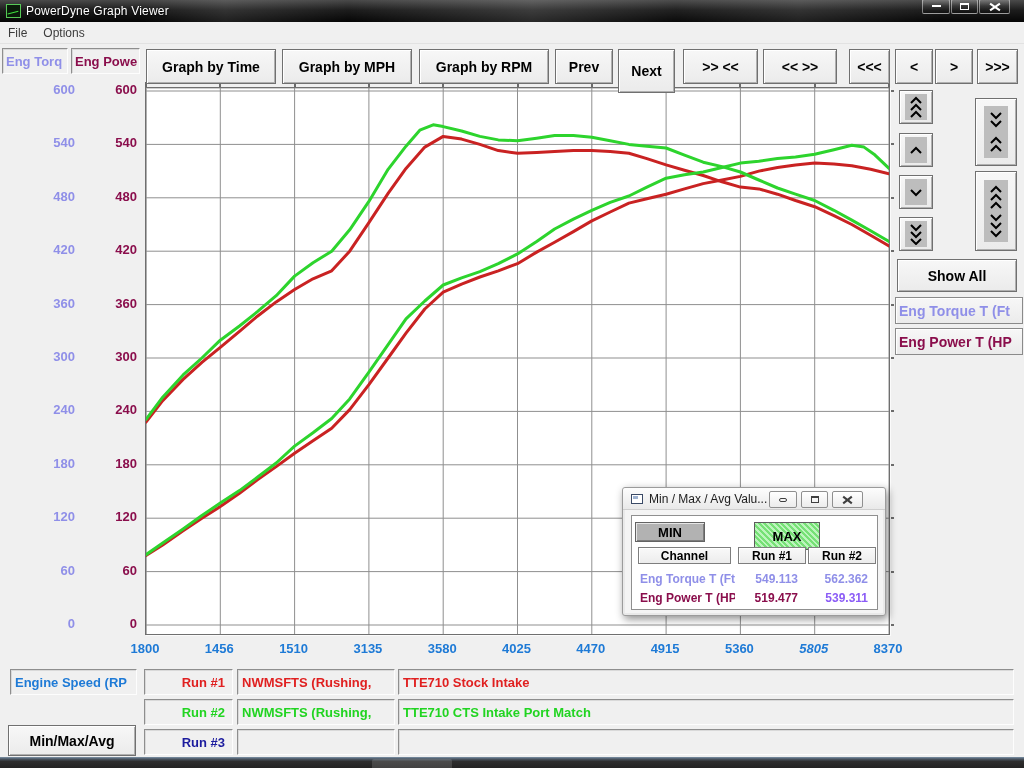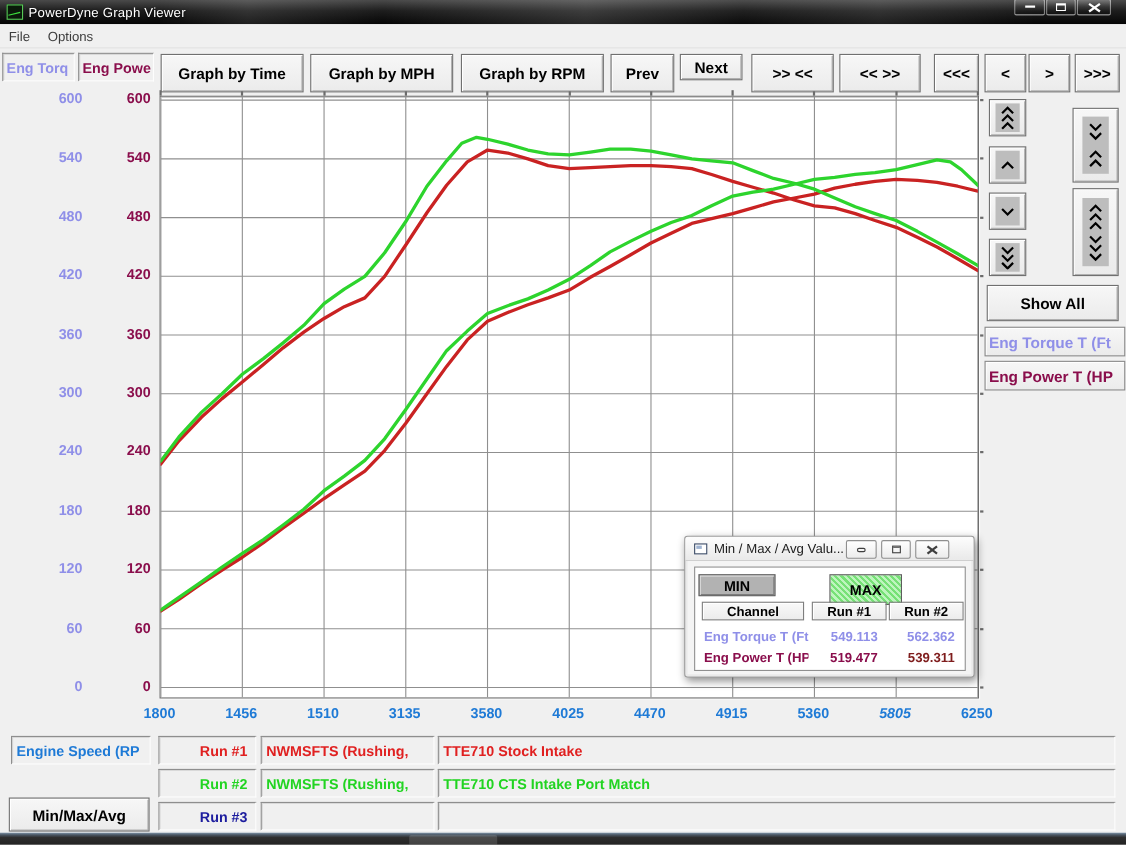--- a/index.html
+++ b/index.html
@@ -121,21 +121,21 @@
   </div>
 
   <div id="hdr-torq" class="abs sunkbox">Eng Torq</div>
   <div id="hdr-powe" class="abs sunkbox">Eng Powe</div>
 
   <div id="toolbar-host">
       <div class="abs btn3d" style="left: 146px; top: 49px; width: 130px; height: 35px; z-index: 2;">Graph by Time</div>
       <div class="abs btn3d" style="left: 282px; top: 49px; width: 130px; height: 35px; z-index: 2;">Graph by MPH</div>
       <div class="abs btn3d" style="left: 419px; top: 49px; width: 130px; height: 35px; z-index: 2;">Graph by RPM</div>
       <div class="abs btn3d" style="left: 555px; top: 49px; width: 58px; height: 35px; z-index: 2;">Prev</div>
-      <div class="abs btn3d" style="left: 618px; top: 49px; width: 57px; height: 24px; z-index: 2;">Next</div>
+      <div class="abs btn3d" style="left: 618px; top: 49px; width: 57px; height: 44px; z-index: 2;">Next</div>
       <div class="abs btn3d" style="left: 683px; top: 49px; width: 75px; height: 35px; z-index: 2;">&gt;&gt; &lt;&lt;</div>
       <div class="abs btn3d" style="left: 763px; top: 49px; width: 74px; height: 35px; z-index: 2;">&lt;&lt; &gt;&gt;</div>
       <div class="abs btn3d" style="left: 849px; top: 49px; width: 41px; height: 35px; z-index: 2;">&lt;&lt;&lt;</div>
       <div class="abs btn3d" style="left: 895px; top: 49px; width: 38px; height: 35px; z-index: 2;">&lt;</div>
       <div class="abs btn3d" style="left: 935px; top: 49px; width: 38px; height: 35px; z-index: 2;">&gt;</div>
       <div class="abs btn3d" style="left: 977px; top: 49px; width: 41px; height: 35px; z-index: 2;">&gt;&gt;&gt;</div>
     </div>
 
   <div id="chart" class="abs">
     <svg id="plot" width="743" height="546">
@@ -214,21 +214,21 @@
       <div class="xlab" style="left: 486.5px; top: 641px;">4025</div>
       <div class="tickmark" style="left: 516.5px; top: 82px; width: 2px; height: 5px; z-index: 1;"></div>
       <div class="xlab" style="left: 560.8px; top: 641px;">4470</div>
       <div class="tickmark" style="left: 590.8px; top: 82px; width: 2px; height: 5px; z-index: 1;"></div>
       <div class="xlab" style="left: 635.1px; top: 641px;">4915</div>
       <div class="tickmark" style="left: 665.1px; top: 82px; width: 2px; height: 5px; z-index: 1;"></div>
       <div class="xlab" style="left: 709.4px; top: 641px;">5360</div>
       <div class="tickmark" style="left: 739.4px; top: 82px; width: 2px; height: 5px; z-index: 1;"></div>
       <div class="xlab" style="left: 783.7px; top: 641px; font-style: italic;">5805</div>
       <div class="tickmark" style="left: 813.7px; top: 82px; width: 2px; height: 5px; z-index: 1;"></div>
-      <div class="xlab" style="left: 858px; top: 641px;">6250</div>
+      <div class="xlab" style="left: 858px; top: 641px;">8370</div>
       <div class="tickmark" style="left: 888px; top: 82px; width: 2px; height: 5px; z-index: 1;"></div>
     </div>
 
   <div class="abs btn3d chev-btn" style="left:899px;top:90px;width:34px;height:34px;">
     <div class="chev-pad" style="width:22px;height:26px;">
       <svg width="14" height="22">
           <polyline points="2,7 7,2 12,7" fill="none" stroke="#000" stroke-width="2"></polyline>
           <polyline points="2,14 7,9 12,14" fill="none" stroke="#000" stroke-width="2"></polyline>
           <polyline points="2,21 7,16 12,21" fill="none" stroke="#000" stroke-width="2"></polyline>
         </svg>
@@ -320,18 +320,18 @@
       <div id="max-toggle">MAX</div>
       <div id="dlg-table-host">
           <div class="dlg-colhdr" style="left: 6px; width: 93px;">Channel</div>
           <div class="dlg-colhdr" style="left: 106px; width: 68px;">Run #1</div>
           <div class="dlg-colhdr" style="left: 176px; width: 68px;">Run #2</div>
           <div class="dlg-cell" style="left: 8px; top: 55px; width: 95px; color: rgb(143, 143, 232);">Eng Torque T (Ft-</div>
           <div class="dlg-cell" style="left: 100px; top: 55px; width: 66px; text-align: right; color: rgb(143, 143, 232);">549.113</div>
           <div class="dlg-cell" style="left: 170px; top: 55px; width: 66px; text-align: right; color: rgb(143, 143, 232);">562.362</div>
           <div class="dlg-cell" style="left: 8px; top: 74px; width: 95px; color: rgb(138, 14, 76);">Eng Power T (HP)</div>
           <div class="dlg-cell" style="left: 100px; top: 74px; width: 66px; text-align: right; color: rgb(138, 14, 76);">519.477</div>
-          <div class="dlg-cell" style="left: 170px; top: 74px; width: 66px; text-align: right; color: #7f1d1d;">539.311</div>
+          <div class="dlg-cell" style="left: 170px; top: 74px; width: 66px; text-align: right; color: #8b5cf6;">539.311</div>
         </div>
     </div>
   </div>
 
 </div>
 
 </body></html>

